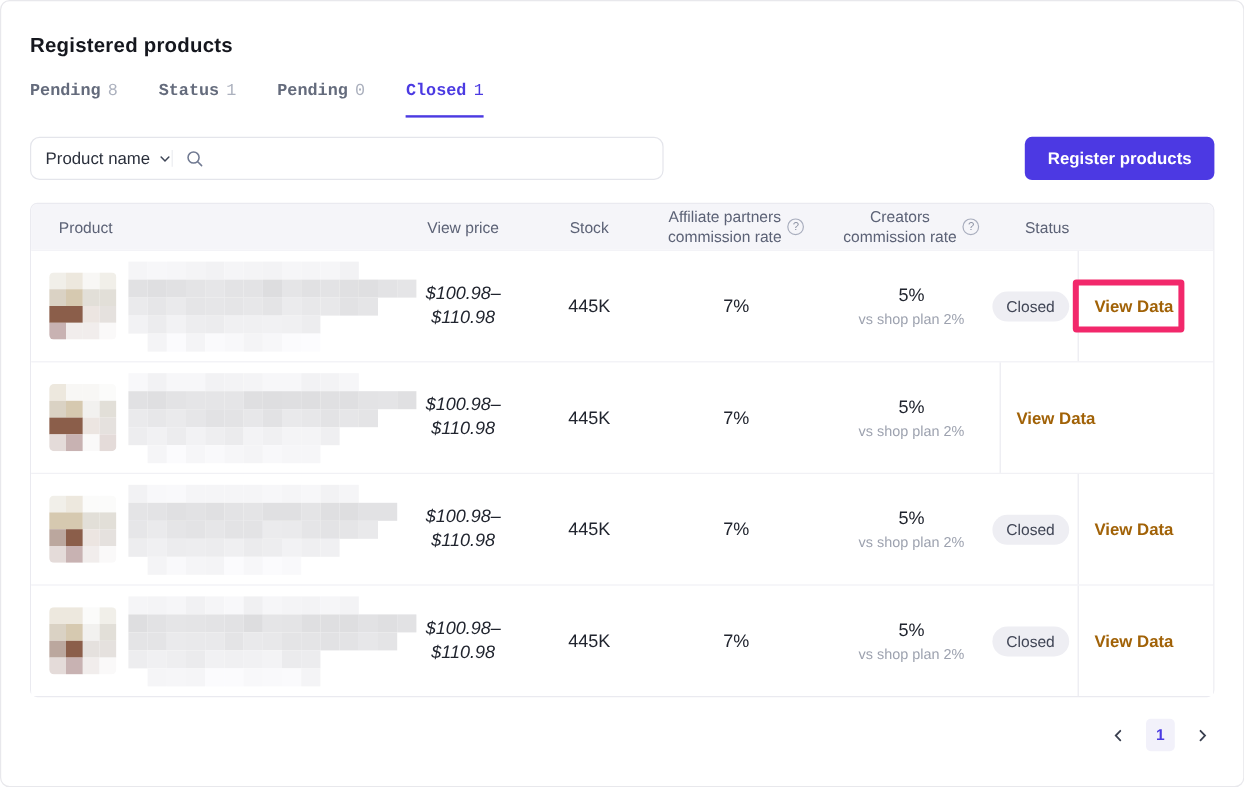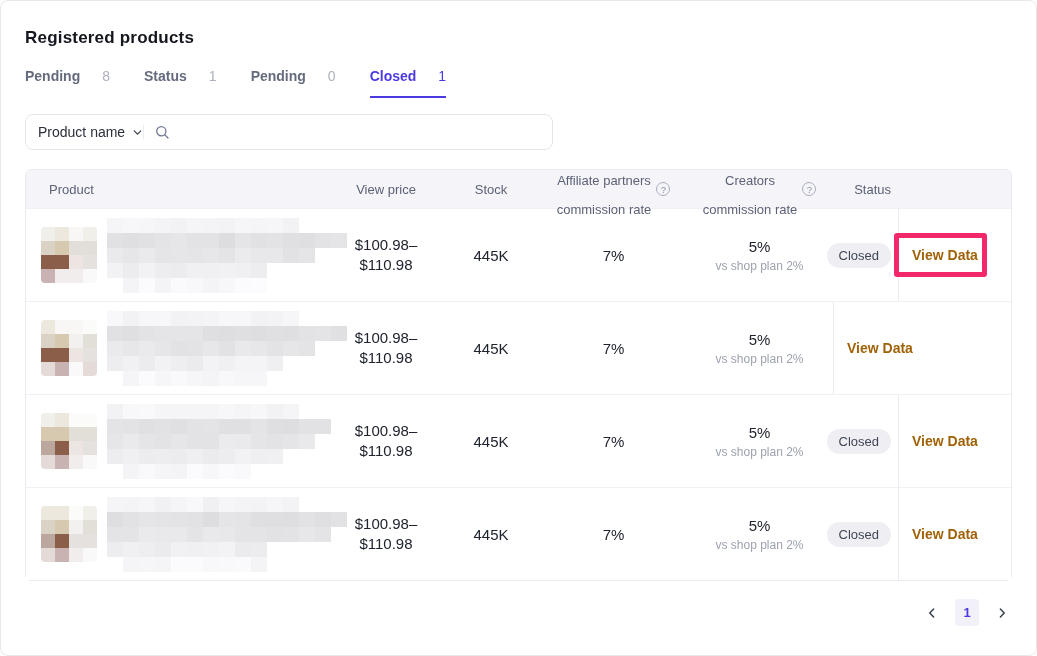--- a/index.html
+++ b/index.html
@@ -12,21 +12,21 @@
     border-radius:8px;
     overflow:hidden;
   }
   .page { padding:0 24px; }
 
   
   .page-title { padding-top:27px; font-size:17px; font-weight:700; color:#15171E; letter-spacing:.2px; }
 
   
   .tabs { display:flex; gap:34px; margin-top:20px; font-size:14px; }
-  .tab { display:flex; gap:22px; padding-bottom:12px; cursor:pointer; font-weight:600; color:#646B7C; }
+  .tab { display:flex; gap:6px; padding-bottom:12px; cursor:pointer; font-weight:600; color:#646B7C;font-family:Liberation Mono, monospace; }
   .tab .count { color:#ACB1BE; font-weight:500; }
   .tab.active { color:#4B3AE2; border-bottom:2.5px solid #4B3AE2; }
   .tab.active .count { color:#4B3AE2; }
 
   
   .toolbar { margin-top:16px; display:flex; justify-content:space-between; align-items:center; }
   .searchbox { width:528px; height:36px; border:1px solid #E4E5EB; border-radius:8px; display:flex; align-items:center; padding:0 12px; background:#fff; }
   .filter { display:flex; align-items:center; gap:7px; cursor:pointer; }
   .filter-label { font-size:14px; color:#2A2F3B; white-space:nowrap; }
   .search-input { flex:1; border:none; outline:none; margin-left:13px; font-size:14px; font-family:"Liberation Sans",sans-serif; color:#2A2F3B; min-width:0; }
@@ -40,28 +40,28 @@
   .thead > div { display:flex; align-items:center; }
   .col-product { width:305px; padding-left:23px; }
   .col-sale    { width:110px; justify-content:center; text-align:center; }
   .col-stock   { width:100px; justify-content:center; text-align:center; }
   .col-aff     { width:145px; justify-content:center; text-align:center; }
   .col-cre     { width:147px; justify-content:center; text-align:center; }
   .col-status  { width:65px;  justify-content:flex-end; padding-right:7px; }
   .col-action  { width:113px; padding-left:13px; border-left:1px solid #EAEAF0; }
   .thead .col-action { background:#fff; border-radius:0 5px 0 0; }
   .th-multi { display:flex; align-items:center; justify-content:center; gap:5px; width:100%; }
-  .th-lines span { display:block; text-align:center; line-height:17px;margin-top:12px; }
+  .th-lines span { display:block; text-align:center; line-height:17px; }
   .qmark { width:14px; height:14px; border:1px solid #A9AEBE; border-radius:50%; font-size:9.5px; color:#8A90A2; display:inline-flex; align-items:center; justify-content:center; flex:0 0 auto; cursor:pointer; }
 
   .trow { display:flex; height:93px; border-top:1px solid #F1F1F5; background:#fff; }
   .trow:first-of-type { border-top:1px solid #EFEFF3; }
   .trow > div { display:flex; align-items:center; }
   .trow .col-sale, .trow .col-stock, .trow .col-aff { flex-direction:column; justify-content:center; font-size:15px; color:#20242E; }
-  .price-line { line-height:20px; text-align:left; }
+  .price-line { line-height:20px; text-align:left;font-style:italic; }
   .trow .col-cre { flex-direction:column; justify-content:center; }
   .cre-main { font-size:15px; color:#20242E; }
   .cre-note { font-size:12px; color:#9DA2AF; margin-top:4px; }
   .pill { font-size:13px; padding:5px 12px; border-radius:999px; background:#EEEEF3; color:#414656; white-space:nowrap; }
   .pill--unavailable { background:#FDE8EE; color:#F14D74; }
   .trow .col-action { position:relative; }
   .view-link { font-size:14px; font-weight:600; color:#a16207; cursor:pointer; white-space:nowrap; }
   .highlight-box { position:absolute; left:-5px; top:50%; transform:translateY(-50%); width:93px; height:44px; border:5px solid #F2286B; border-radius:3px; pointer-events:none; }
 
   
@@ -110,20 +110,21 @@
         <svg width="11" height="11" viewBox="0 0 12 12">
             <path d="M2.5 4.2 L6 7.8 L9.5 4.2" stroke="#3E4556" stroke-width="1.4" fill="none" stroke-linecap="round"></path>
           </svg>
       </div>
       <div class="search-divider"></div>
       <svg width="15" height="15" viewBox="0 0 15 15">
           <circle cx="6.3" cy="6.3" r="4.6" stroke="#717A92" stroke-width="1.3" fill="none"></circle>
           <path d="M9.8 9.8 L13 13" stroke="#717A92" stroke-width="1.3" stroke-linecap="round"></path>
         </svg>
     </div>
+    <button class="btn-primary">Register products</button>
   </div>
 
   <div class="table">
     <div class="thead">
       <div class="col-product">Product</div>
       <div class="col-sale">View price</div>
       <div class="col-stock">Stock</div>
       <div class="col-aff">
         <div class="th-multi">
           <div class="th-lines">

